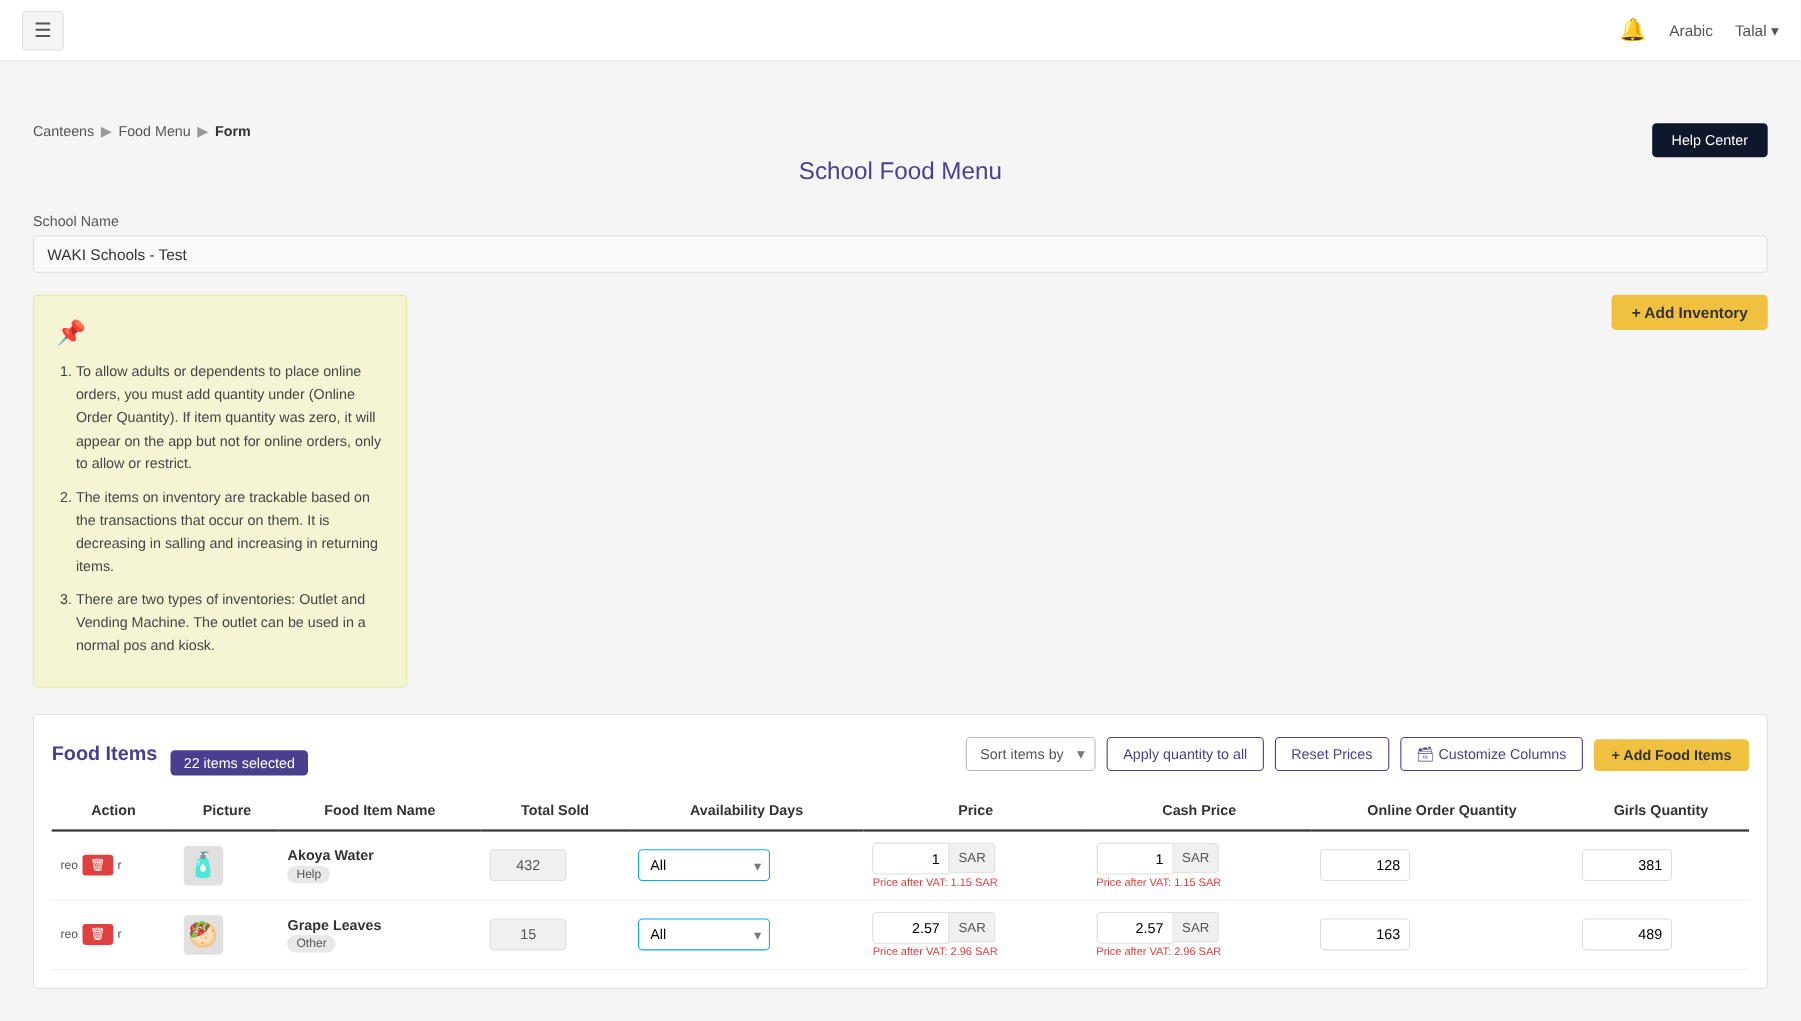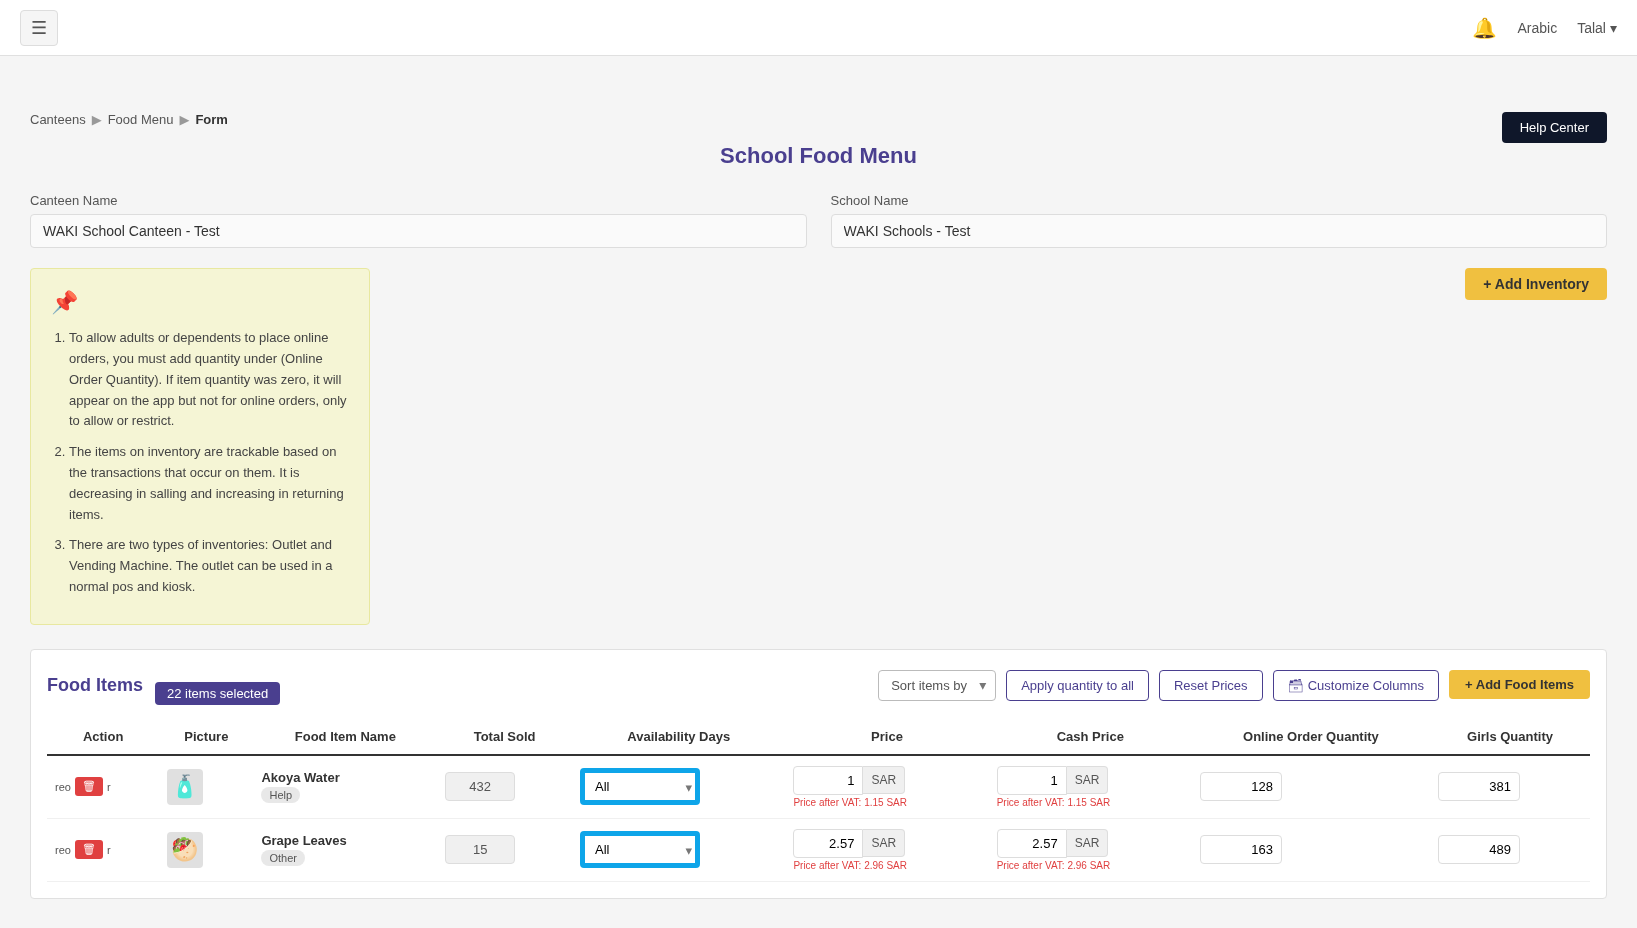--- a/index.html
+++ b/index.html
@@ -46,21 +46,21 @@
       border-radius: 4px;
       padding: 8px 18px;
       cursor: pointer;
       font-size: 13px;
     }
 
     
     .page-title {
       text-align: center;
       font-size: 22px;
-      font-weight: bold;
+      font-weight: normal;
       color: #4a3f8f;
       margin-bottom: 24px;
     }
 
     
     .form-row { display: flex; gap: 24px; margin-bottom: 20px; }
     .form-group { flex: 1; }
     .form-group label { font-size: 13px; color: #555; margin-bottom: 6px; display: block; }
     .form-input {
       width: 100%;
@@ -131,21 +131,21 @@
     .food-items-header { display: flex; align-items: center; gap: 12px; margin-bottom: 14px; flex-wrap: wrap; }
     .food-items-title { font-size: 18px; font-weight: bold; color: #4a3f8f; }
     .items-selected-badge {
       background: #4a3f8f;
       color: #fff;
       border-radius: 4px;
       padding: 4px 12px;
       font-size: 13px;
       margin-top: 16px;
     }
-    .food-items-controls { margin-left: auto; display: flex; align-items: flex-start; gap: 10px; flex-wrap: wrap; }
+    .food-items-controls { margin-left: auto; display: flex; align-items: flex-end; gap: 10px; flex-wrap: wrap; }
     .sort-select {
       border: 1px solid #bbb;
       border-radius: 4px;
       padding: 7px 28px 7px 12px;
       font-size: 13px;
       color: #555;
       background: #fff;
       cursor: pointer;
       appearance: none;
       -webkit-appearance: none;
@@ -232,21 +232,21 @@
     .vat-price { color: #e04040; font-size: 10px; margin-top: 2px; }
     .qty-input {
       border: 1px solid #ddd;
       border-radius: 4px;
       padding: 6px 8px;
       width: 82px;
       font-size: 13px;
       text-align: right;
     }
     .avail-select {
-      border: 5px solid #0ea5e9;
+      border: 1px solid #0ea5e9;
       border-radius: 4px;
       padding: 6px 28px 6px 10px;
       font-size: 13px;
       background: #fff;
       cursor: pointer;
       appearance: none;
       -webkit-appearance: none;
       width: 120px;
     }
     .avail-select-wrapper { position: relative; display: inline-block; }
@@ -309,24 +309,20 @@
       <a>Food Menu</a>
       <span class="separator">▶</span>
       <span class="current">Form</span>
     </div>
     <button class="help-btn">Help Center</button>
   </div>
 
   <div class="page-title">School Food Menu</div>
 
   <div class="form-row">
-    <div class="form-group">
-      <label>Canteen Name</label>
-      <input class="form-input" type="text" value="WAKI School Canteen - Test" style="">
-    </div>
     <div class="form-group">
       <label>School Name</label>
       <input class="form-input" type="text" value="WAKI Schools - Test" style="">
     </div>
   </div>
 
   <div class="inventory-section">
 
     <div class="info-box">
       <span class="pin-icon">📌</span>

